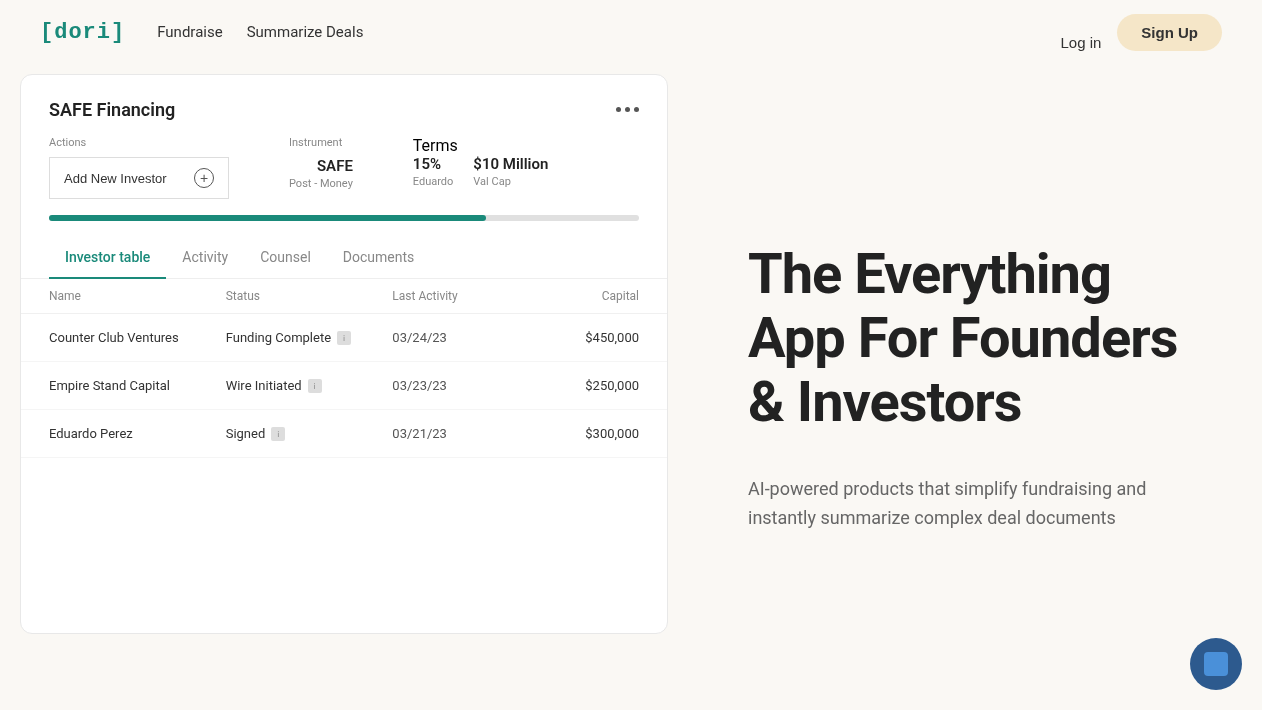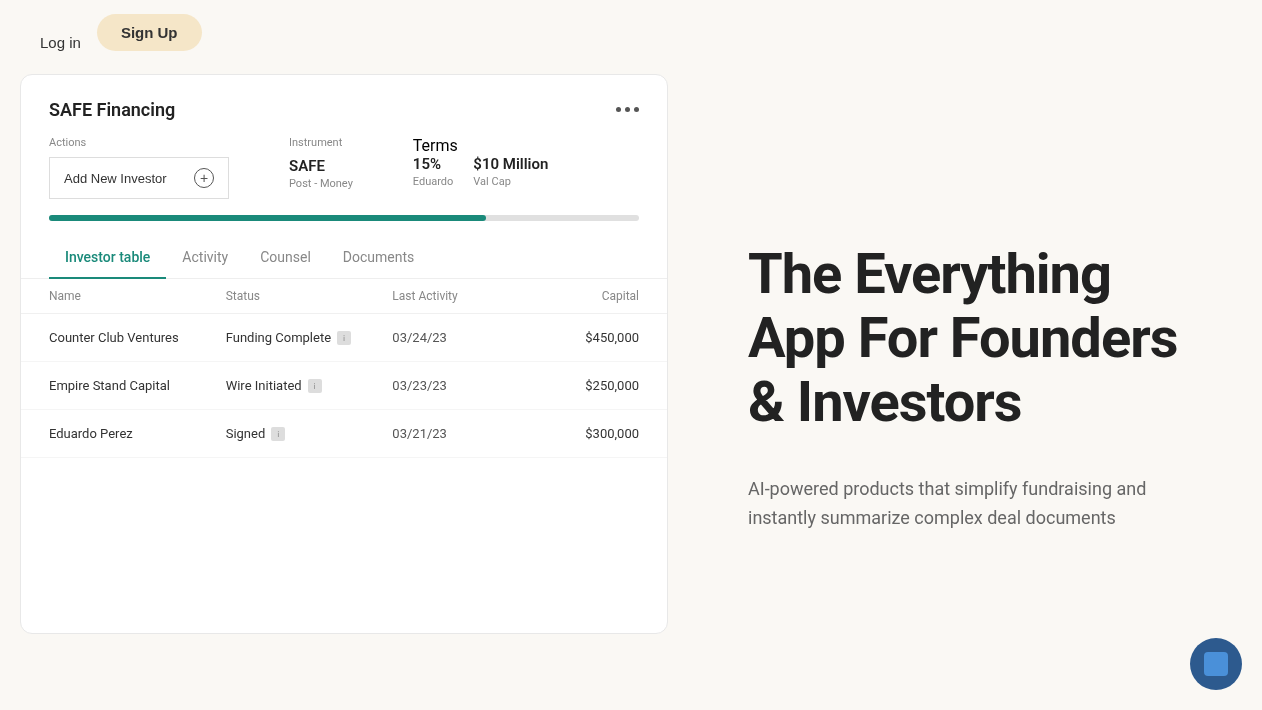--- a/index.html
+++ b/index.html
@@ -165,20 +165,21 @@
     }
 
     .instrument-section {
       margin-left: 0;
     }
 
     .instrument-value {
       font-size: 15px;
       font-weight: 600;
       color: #222;
+      text-align: right;
     }
 
     .instrument-sub {
       font-size: 11px;
       color: #888;
       margin-top: 2px;
     }
 
     .terms-section {
       display: flex;
@@ -327,20 +328,29 @@
       width: 24px;
       height: 24px;
       background: #4a90d9;
       border-radius: 4px;
     }
   </style>
 </head>
 <body>
 
 <header>
+  <div class="header-left">
+    <div class="logo">
+      <span>[dori]</span>
+    </div>
+    <nav>
+      <a href="#">Fundraise</a>
+      <a href="#">Summarize Deals</a>
+    </nav>
+  </div>
   <div class="header-right">
     <button class="login-btn">Log in</button>
     <button class="signup-btn">Sign Up</button>
   </div>
 </header>
 
 <div class="main-content">
 
   <div class="left-panel">
     <div class="panel-header">

